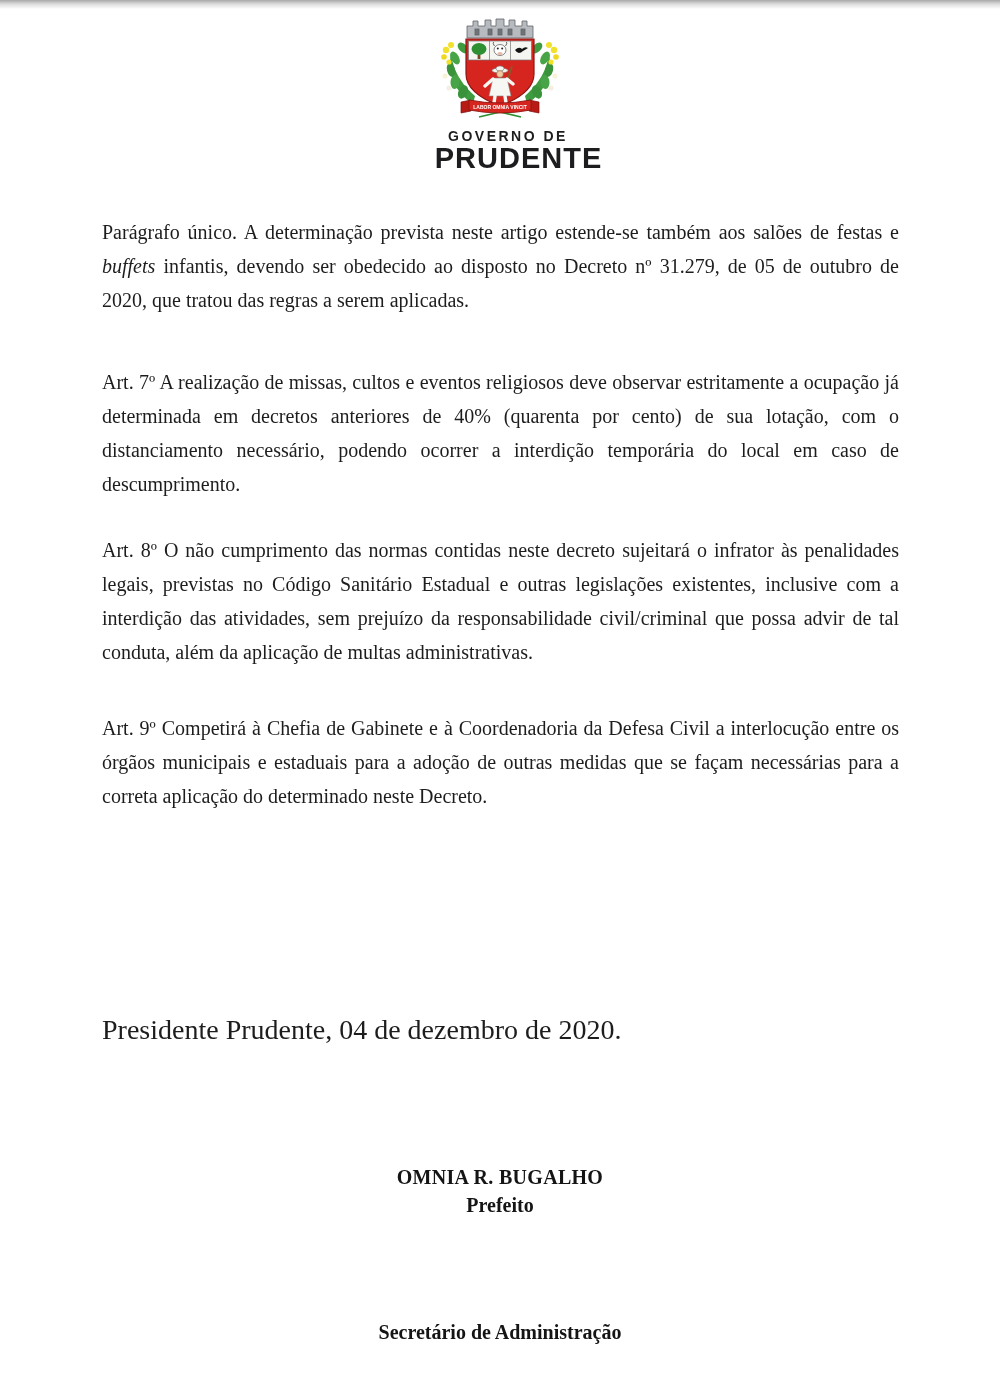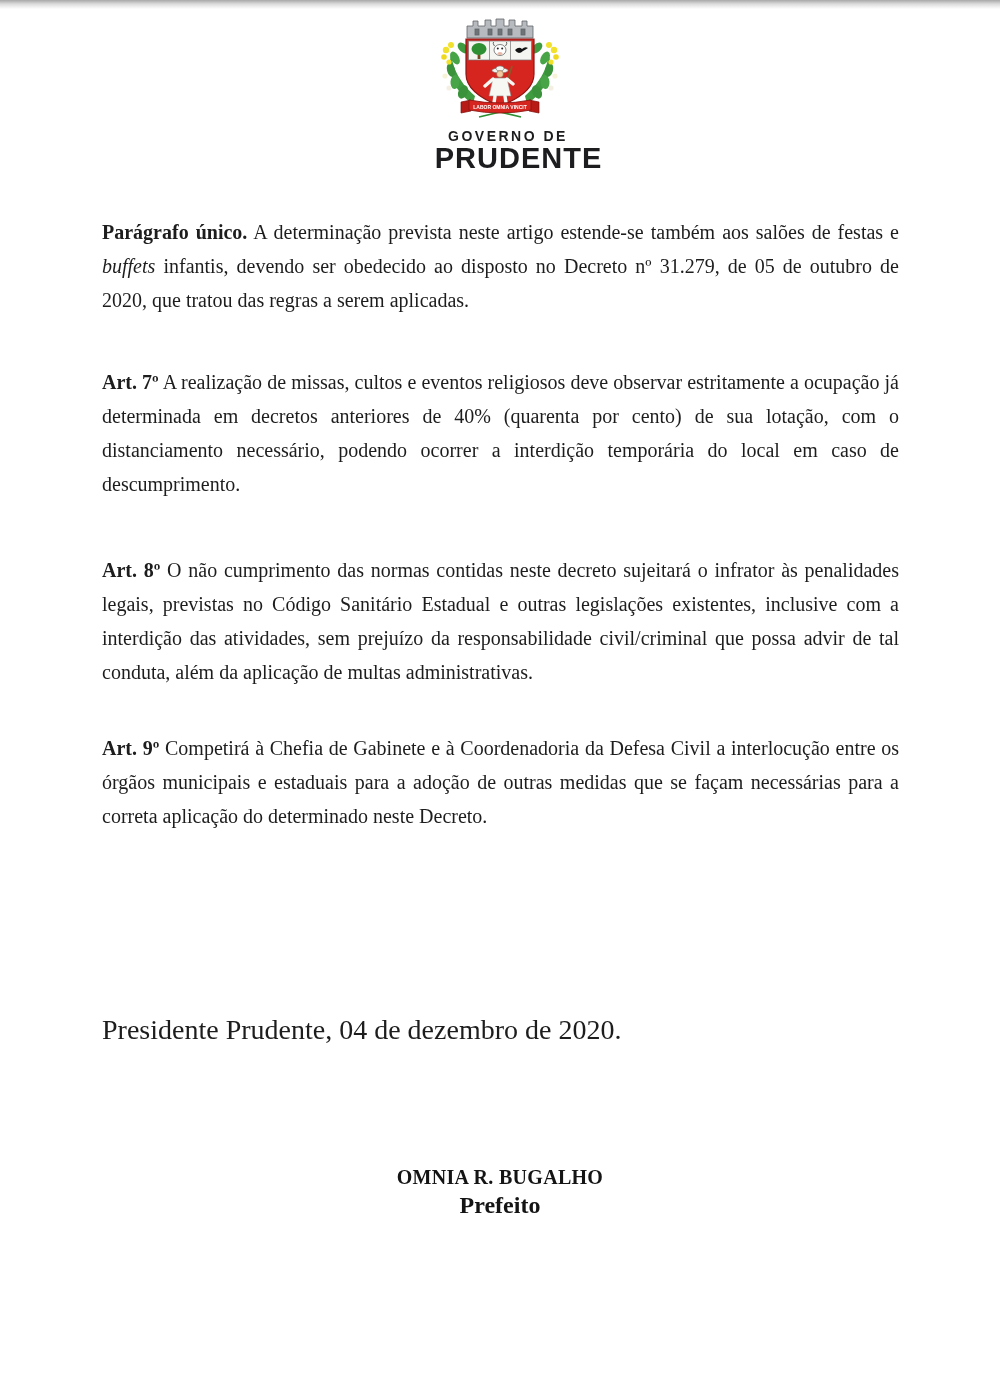--- a/index.html
+++ b/index.html
@@ -24,34 +24,34 @@
     transform:scaleY(1.02);
   }
   .city-line.second{letter-spacing:1px;padding-left:37px;}
   
   .doc-body{position:absolute;top:215px;left:102px;width:797px;}
   .para{
     font-size:20px;line-height:34px;margin:0 0 50px 0;
     text-align:justify;text-align-last:left;color:#1d1d1d;
   }
   .para:nth-of-type(1){margin-bottom:48px;}
-  .para:nth-of-type(2){margin-bottom:52px;}
+  .para:nth-of-type(2){margin-bottom:32px;}
   .para:nth-of-type(3){margin-bottom:42px;}
   .para:nth-of-type(4){margin-bottom:60px;}
-  .para .b{font-weight:bold;}
+  .para .b{font-weight:normal;}
   .para .i{font-style:italic;}
   .date-line{
     position:absolute;top:1013px;left:102px;font-size:28px;line-height:34px;color:#1d1d1d;
   }
   
   .sig-block{position:absolute;left:0;width:100%;text-align:center;}
   .sig-block.first{top:1163px;}
   .sig-block.second{top:1318px;}
   .sig-name{font-size:20px;font-weight:bold;line-height:28px;letter-spacing:0.3px;color:#141414;}
-  .sig-title{font-size:24px;font-weight:bold;line-height:28px;color:#141414;}
+  .sig-title{font-size:20px;font-weight:bold;line-height:28px;color:#141414;}
 </style>
 </head>
 <body>
 
 <div class="page">
   <div class="top-shade"></div>
 
   <div class="logo">
     <svg class="crest" width="134" height="104" viewBox="0 0 134 104">
 
@@ -152,14 +152,15 @@
       <p class="para"><span class="b">Art. 9º</span><span> Competirá à Chefia de Gabinete e à Coordenadoria da Defesa Civil a interlocução entre os órgãos municipais e estaduais para a adoção de outras medidas que se façam necessárias para a correta aplicação do determinado neste Decreto.</span></p>
     </div>
 
   <div class="date-line">Presidente Prudente, 04 de dezembro de 2020.</div>
 
   <div class="sig-block first">
     <div class="sig-name">OMNIA R. BUGALHO</div>
     <div class="sig-title">Prefeito</div>
   </div>
   <div class="sig-block second">
+    <div class="sig-title">Secretário de Administração</div>
   </div>
 </div>
 
 </body></html>

